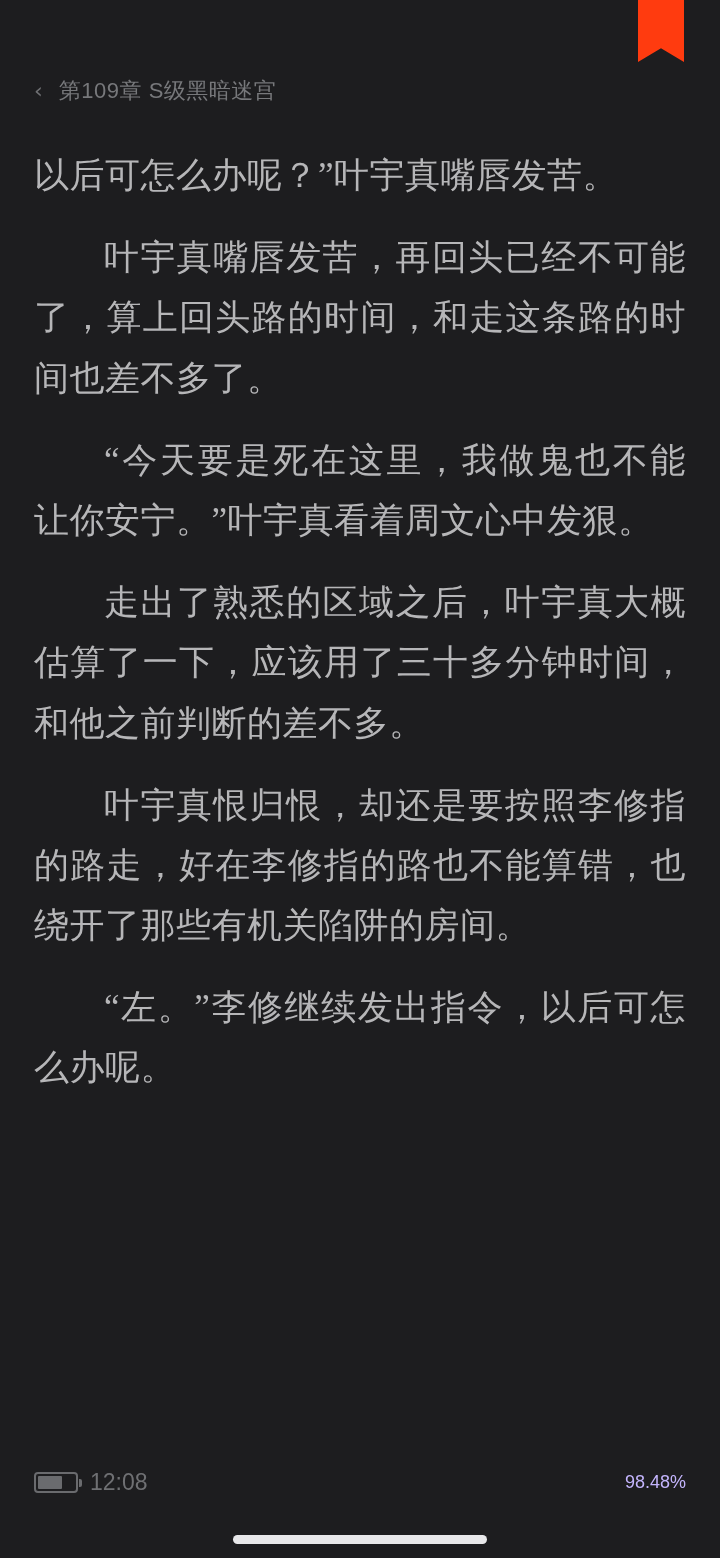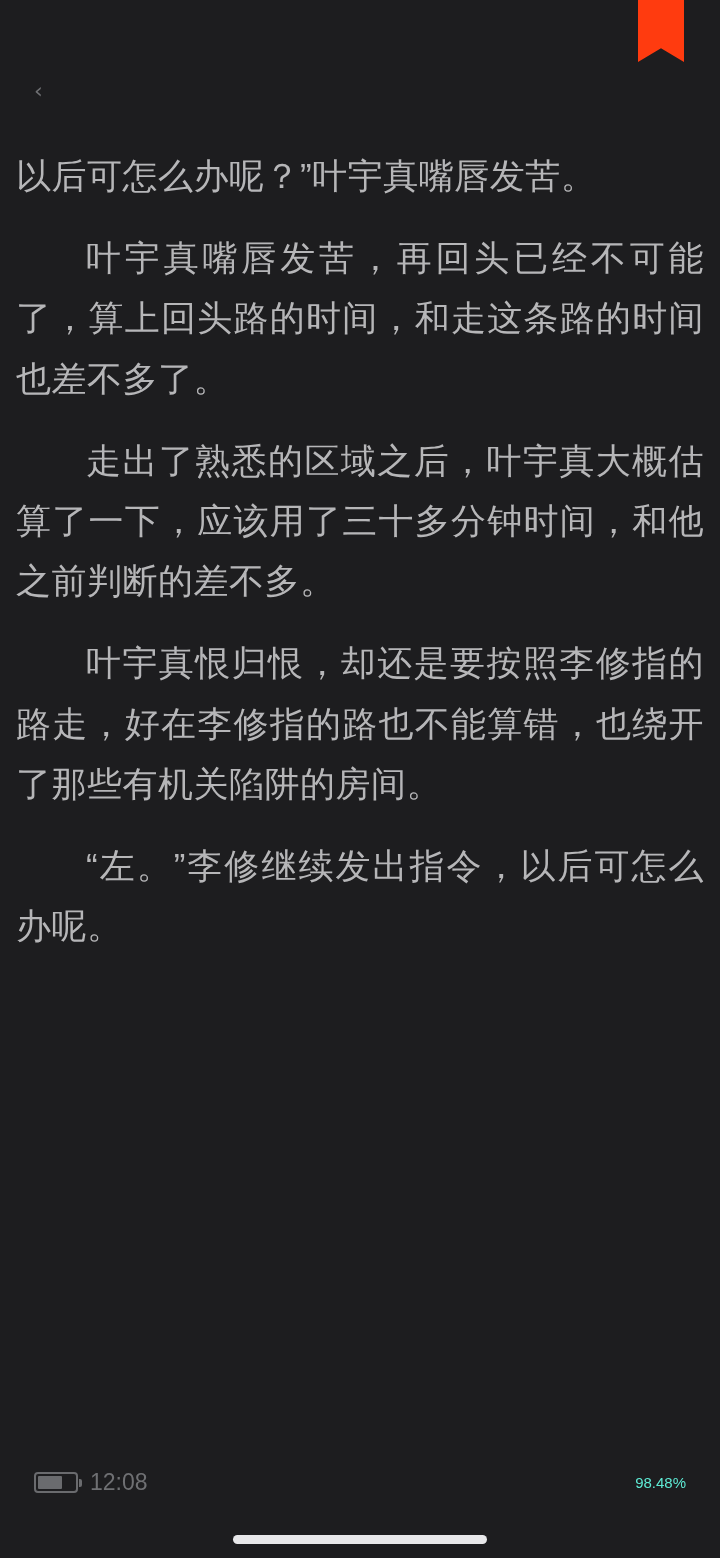--- a/index.html
+++ b/index.html
@@ -52,22 +52,23 @@
     white-space: nowrap;
   }
 
   
   .reader {
     position: absolute;
     top: 146px;
     left: 0;
     right: 0;
     bottom: 120px;
-    padding: 0 16px;
+    padding: 0 34px;
     box-sizing: border-box;
+    font-family: Liberation Serif, serif;
   }
   .para {
     font-size: 35px;
     line-height: 1.72;
     color: #b6b6b8;
     margin: 0 0 22px 0;
     text-align: justify;
     letter-spacing: 0.5px;
   }
   .para.indent {
@@ -117,22 +118,22 @@
     bottom: 2px;
     width: 60%;
     background: #6a6b6e;
     border-radius: 1px;
   }
   .clock {
     font-size: 23px;
     color: #6f7073;
   }
   .progress {
-    font-size: 15px;
-    color: #5eead4;
+    font-size: 18px;
+    color: #c4b5fd;
   }
 
   
   .home-indicator {
     position: absolute;
     bottom: 14px;
     left: 50%;
     transform: translateX(-50%);
     width: 254px;
     height: 9px;
@@ -140,25 +141,27 @@
     background: #e8e8ea;
   }
 </style>
 </head>
 <body>
 
 <div class="bookmark"></div>
 
 <div class="chapter-header">
   <span class="back-chevron">‹</span>
+  <span class="chapter-title">第109章 S级黑暗迷宫</span>
 </div>
 
 <div class="reader">
   <p class="para">以后可怎么办呢？”叶宇真嘴唇发苦。</p>
   <p class="para indent">叶宇真嘴唇发苦，再回头已经不可能了，算上回头路的时间，和走这条路的时间也差不多了。</p>
+  <p class="para indent">“今天要是死在这里，我做鬼也不能让你安宁。”叶宇真看着周文心中发狠。</p>
   <p class="para indent">走出了熟悉的区域之后，叶宇真大概估算了一下，应该用了三十多分钟时间，和他之前判断的差不多。</p>
   <p class="para indent">叶宇真恨归恨，却还是要按照李修指的路走，好在李修指的路也不能算错，也绕开了那些有机关陷阱的房间。</p>
   <p class="para indent">“左。”李修继续发出指令，以后可怎么办呢。</p>
 </div>
 
 <div class="footer">
   <div class="footer-left">
     <span class="battery">
       <span class="battery-fill"></span>
     </span>

